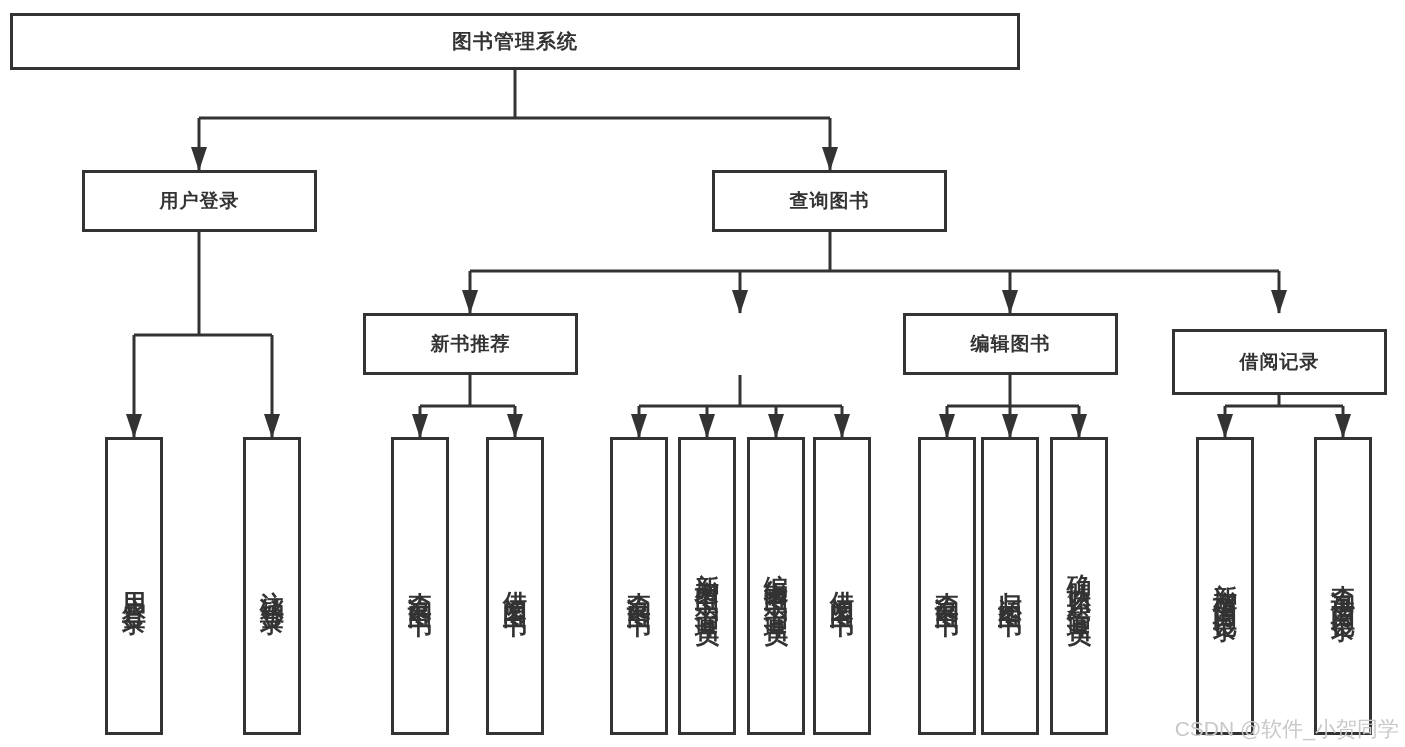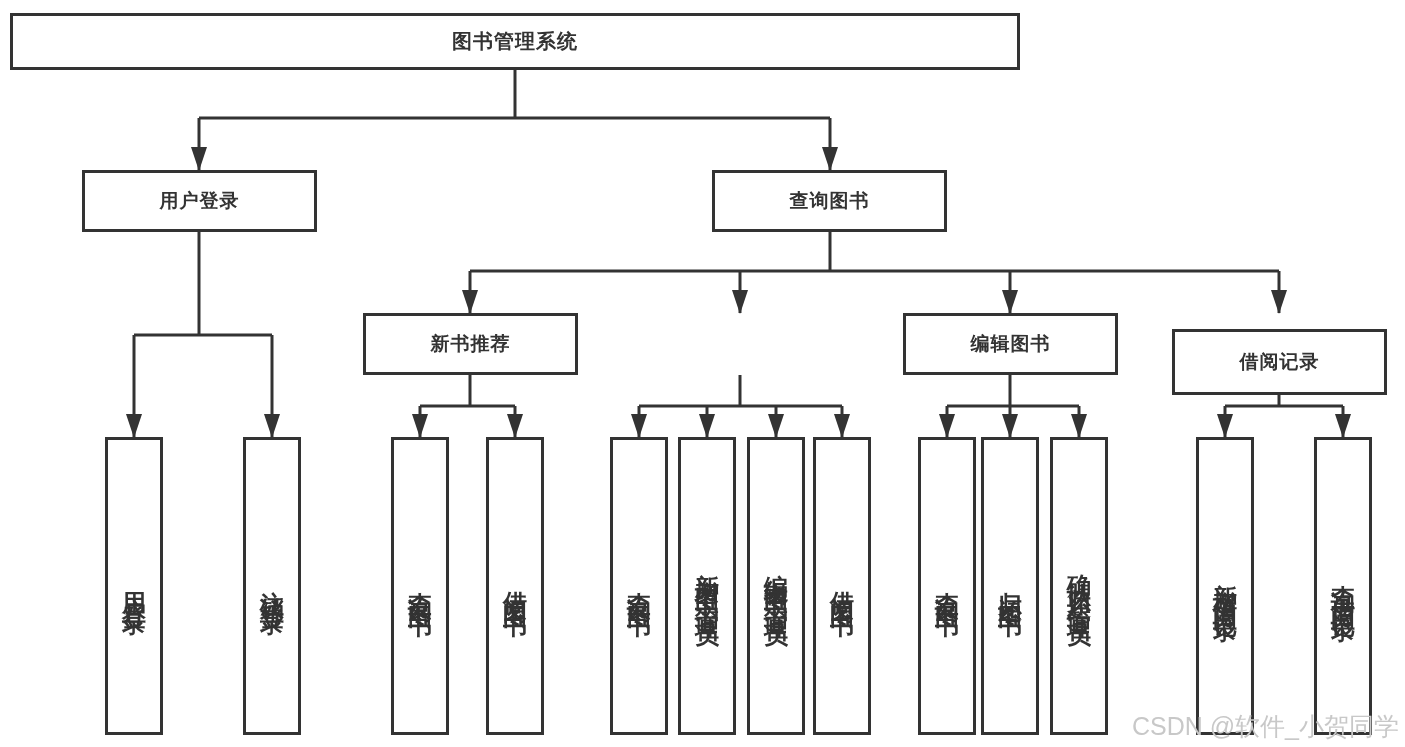--- a/index.html
+++ b/index.html
@@ -59,21 +59,21 @@
     writing-mode: vertical-rl;
     text-orientation: mixed;
     font-size: 24px;
     letter-spacing: 7px;
     line-height: 1;
   }
   .watermark {
     position: absolute;
     right: 6px;
     bottom: 4px;
-    font-size: 25px;
+    font-size: 21px;
     color: var(--watermark);
     z-index: 3;
     white-space: nowrap;
     font-family: "Liberation Sans", sans-serif;
   }
 </style>
 </head>
 <body>
 
 <div class="canvas">

